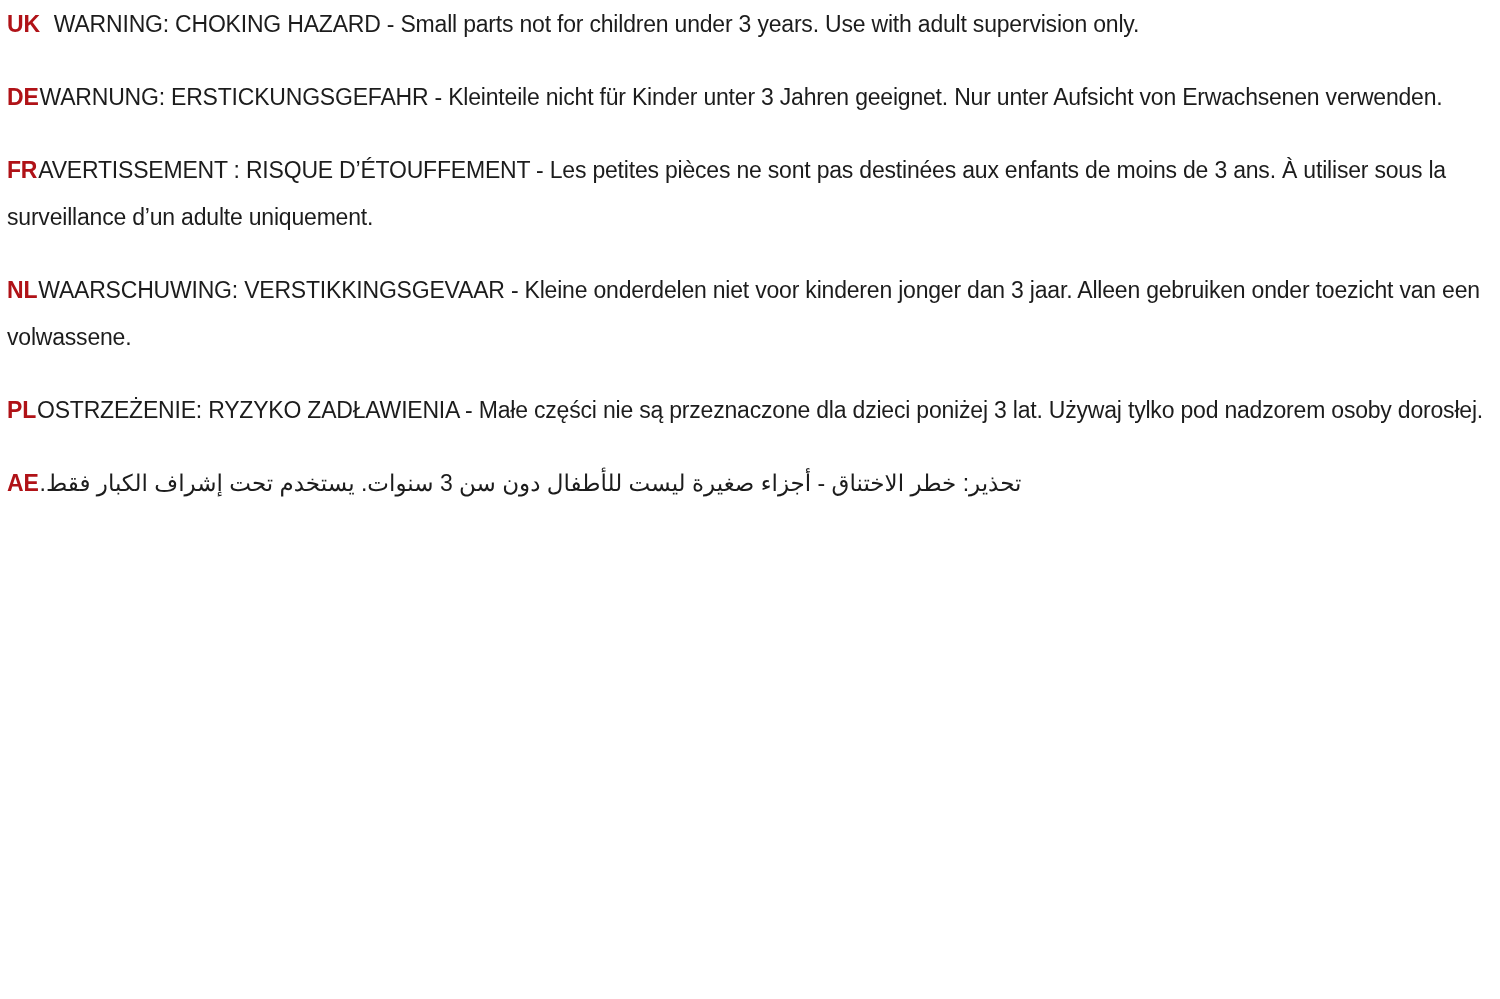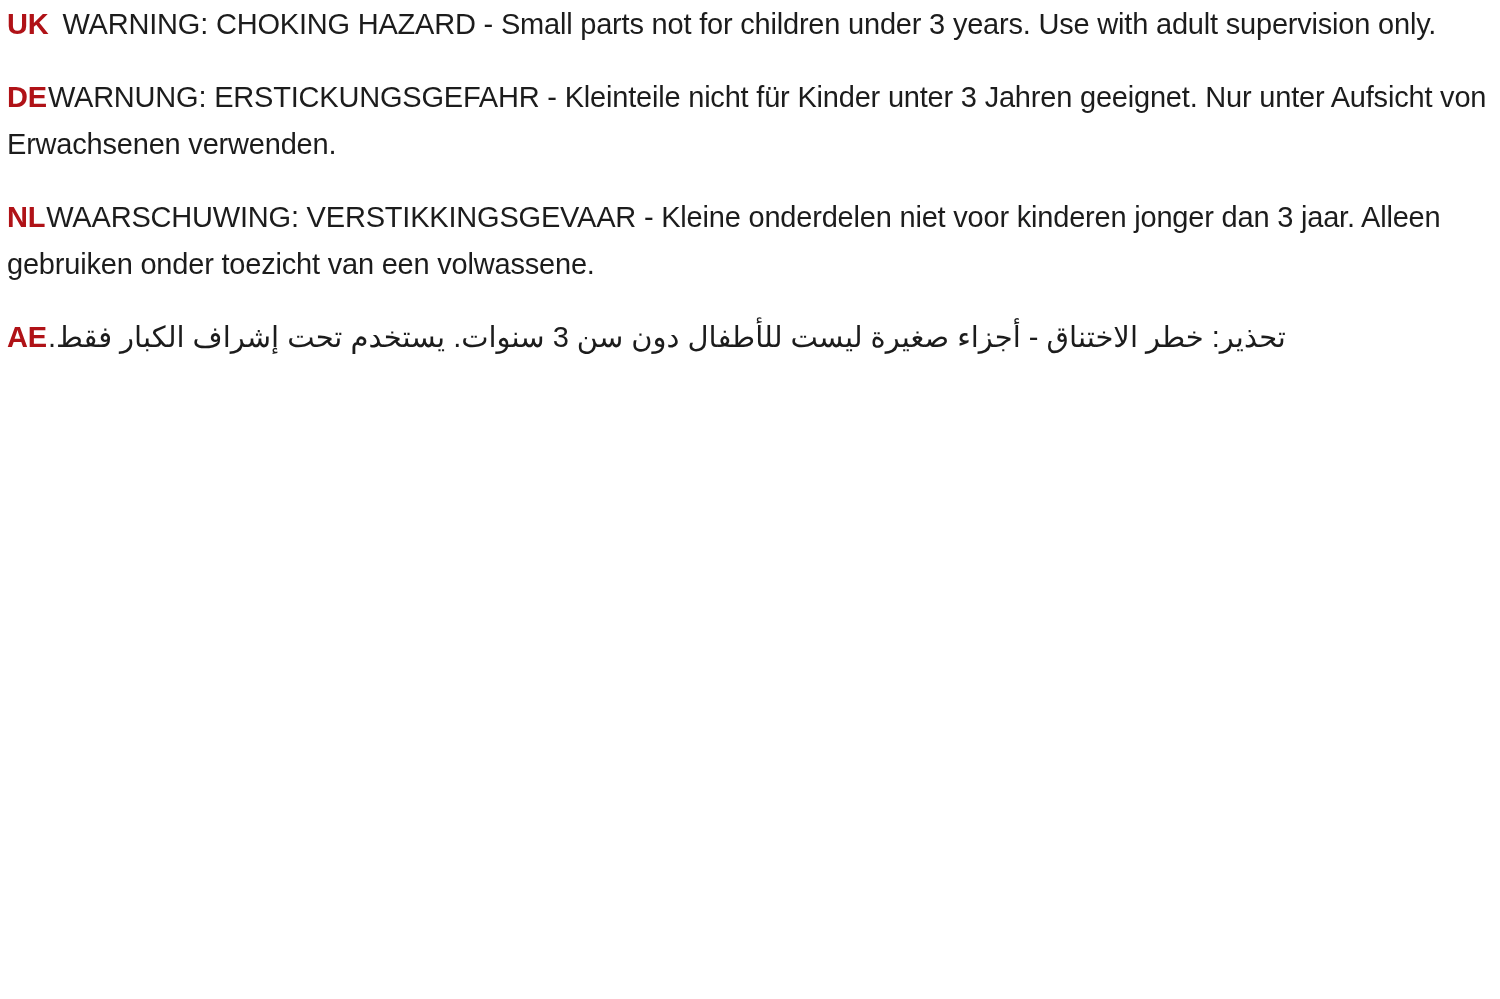--- a/index.html
+++ b/index.html
@@ -14,21 +14,21 @@
     font-family: "Liberation Sans", sans-serif;
   }
   .sheet {
     box-sizing: border-box;
     width: 1500px;
     height: 999px;
     padding: 1px 10px 0 7px;
   }
   p.warning {
     margin: 0 0 26px 0;
-    font-size: 29px;
+    font-size: 23px;
     line-height: 47px;
     color: #1c1c1c;
     letter-spacing: -0.2px;
   }
   p.warning:last-child {
     margin-bottom: 0;
   }
   .code {
     color: #b01217;
     font-weight: bold;
@@ -47,26 +47,32 @@
 <div class="sheet">
 
   <p class="warning">
     <span class="code code-wide">UK</span><span class="warning-text">WARNING: CHOKING HAZARD - Small parts not for children under 3 years. Use with adult supervision only.</span>
   </p>
 
   <p class="warning">
     <span class="code">DE</span><span class="warning-text">WARNUNG: ERSTICKUNGSGEFAHR - Kleinteile nicht für Kinder unter 3 Jahren geeignet. Nur unter Aufsicht von Erwachsenen verwenden.</span>
   </p>
 
+  <p class="warning">
+    <span class="code">FR</span><span class="warning-text">AVERTISSEMENT : RISQUE D’ÉTOUFFEMENT - Les petites pièces ne sont pas destinées aux enfants de moins de 3 ans. À utiliser sous la surveillance d’un adulte uniquement.</span>
+  </p>
 
 
 
   <p class="warning">
     <span class="code">NL</span><span class="warning-text">WAARSCHUWING: VERSTIKKINGSGEVAAR - Kleine onderdelen niet voor kinderen jonger dan 3 jaar. Alleen gebruiken onder toezicht van een volwassene.</span>
   </p>
 
 
+  <p class="warning">
+    <span class="code">PL</span><span class="warning-text">OSTRZEŻENIE: RYZYKO ZADŁAWIENIA - Małe części nie są przeznaczone dla dzieci poniżej 3 lat. Używaj tylko pod nadzorem osoby dorosłej.</span>
+  </p>
 
   <p class="warning">
     <span class="code">AE</span><span class="warning-text" dir="rtl" lang="ar">تحذير: خطر الاختناق - أجزاء صغيرة ليست للأطفال دون سن 3 سنوات. يستخدم تحت إشراف الكبار فقط.</span>
   </p>
 
 </div>
 
 </body></html>

